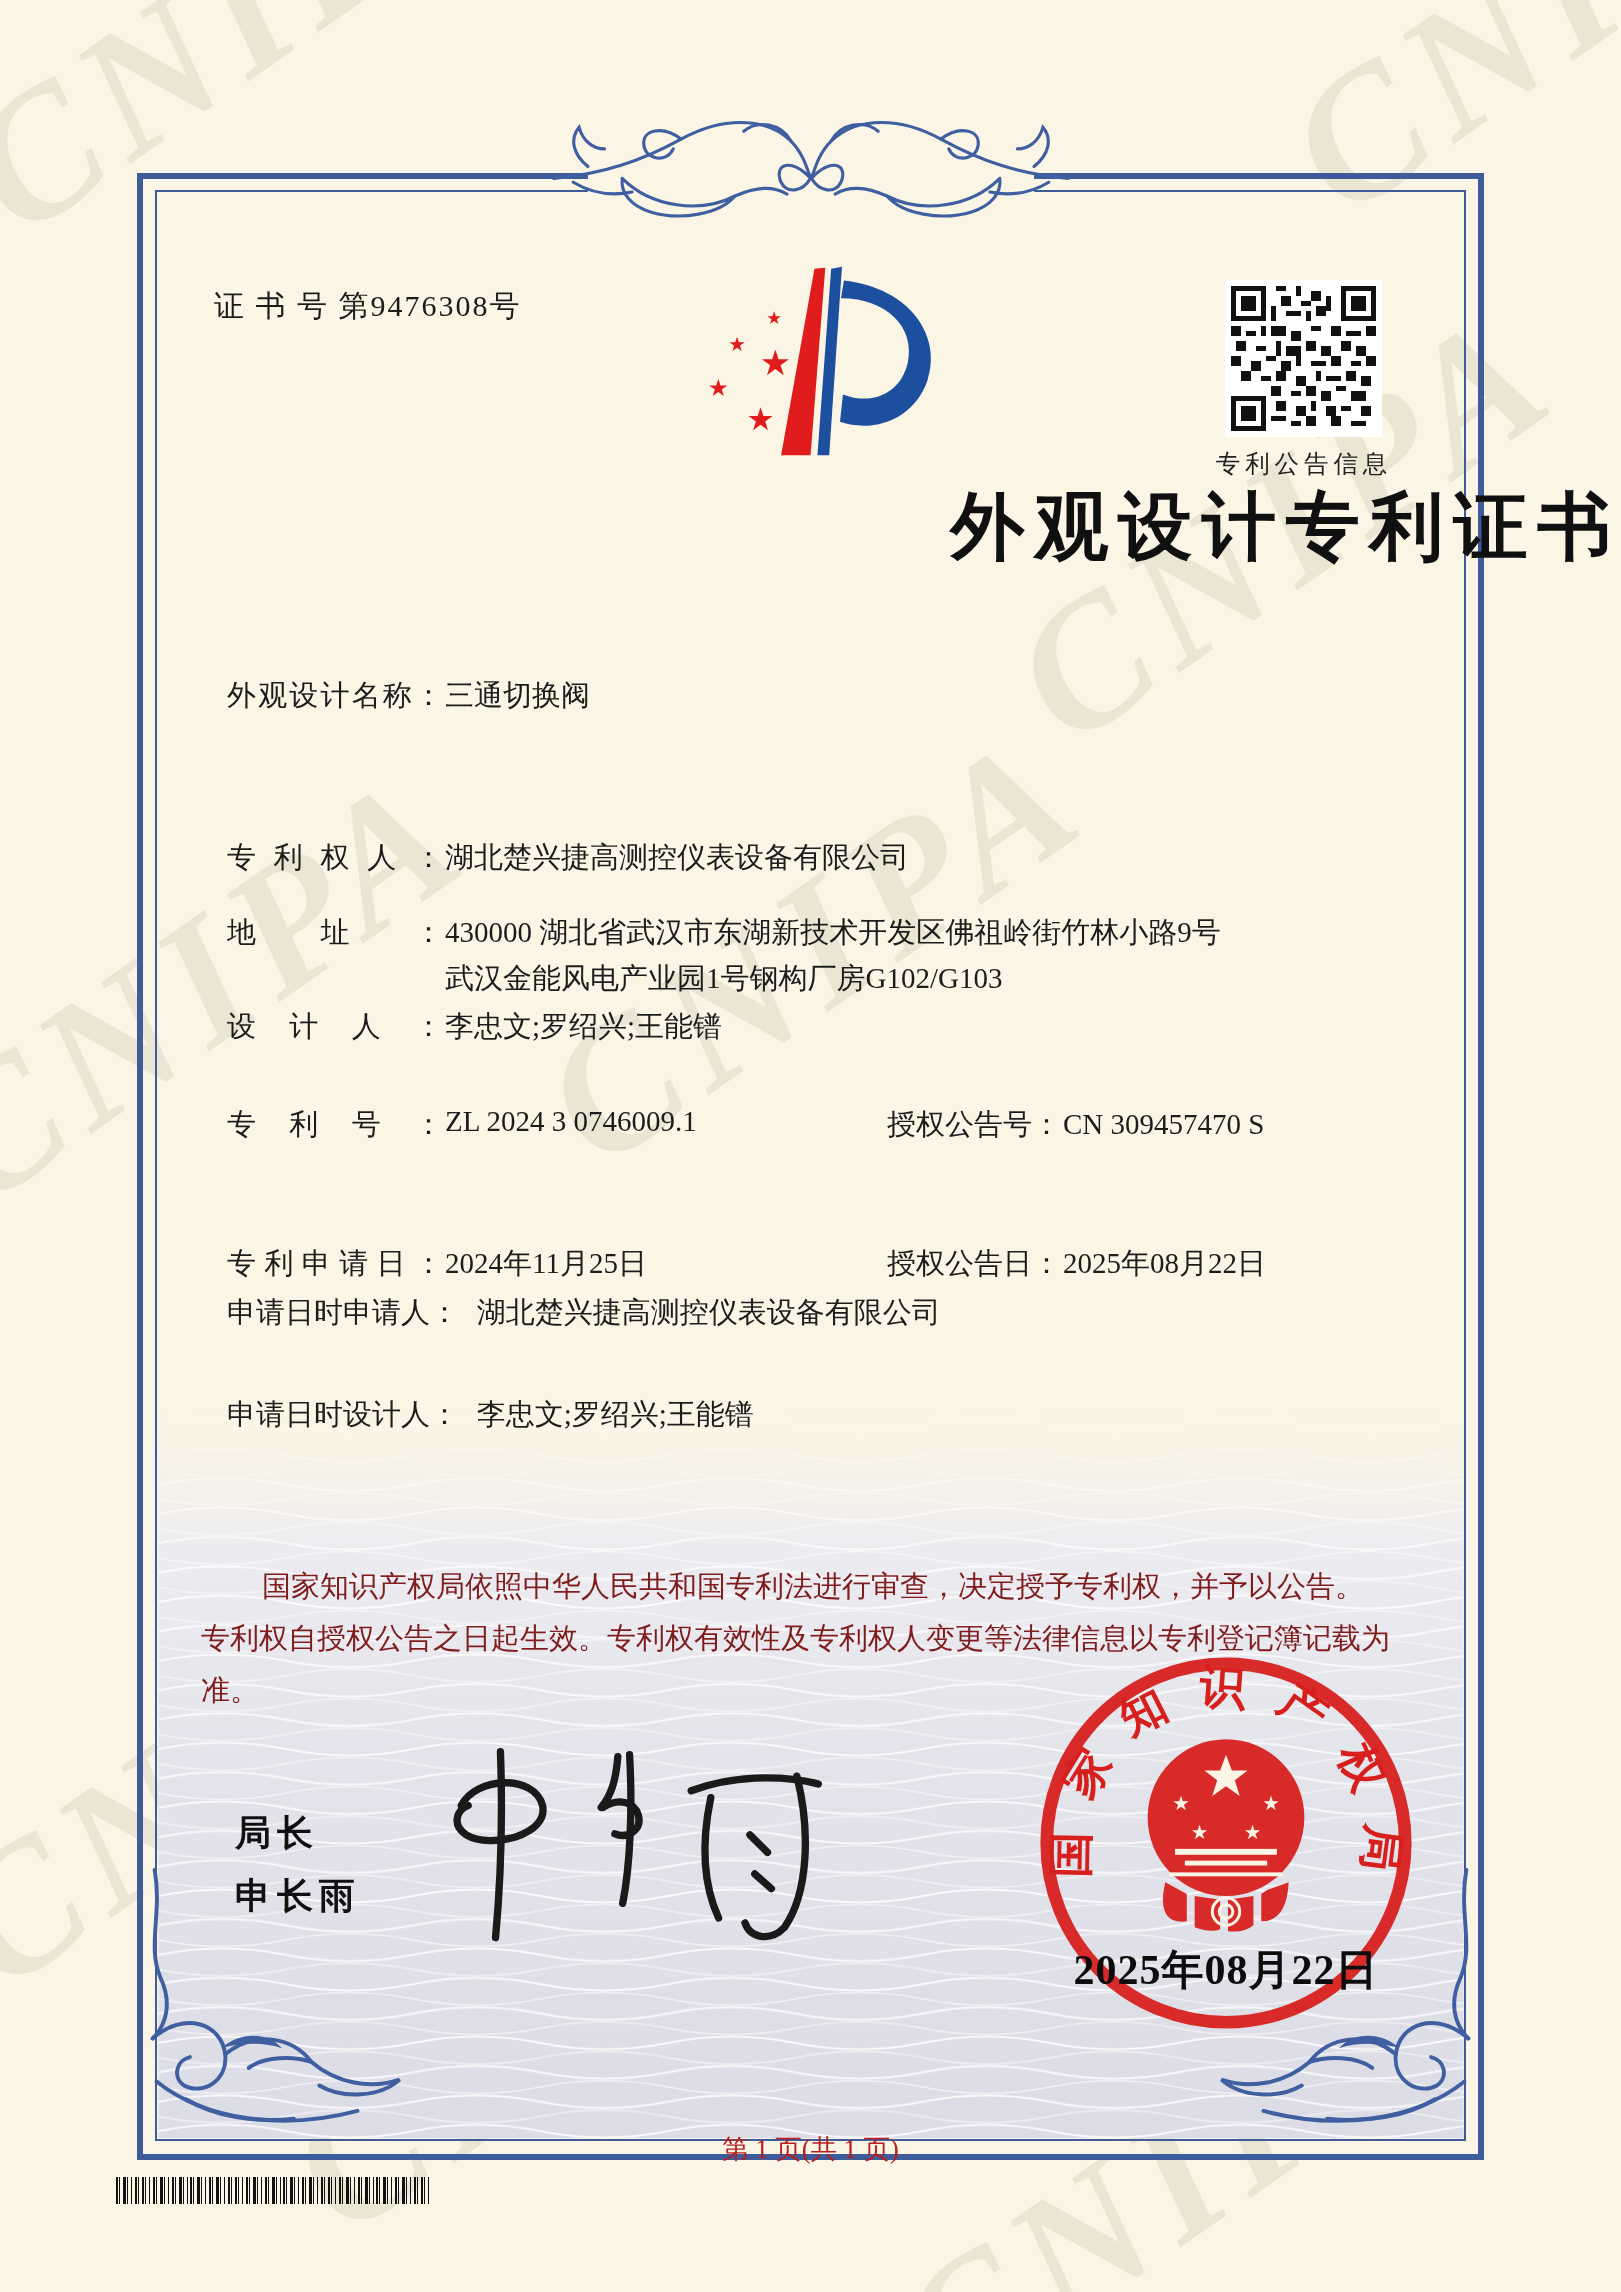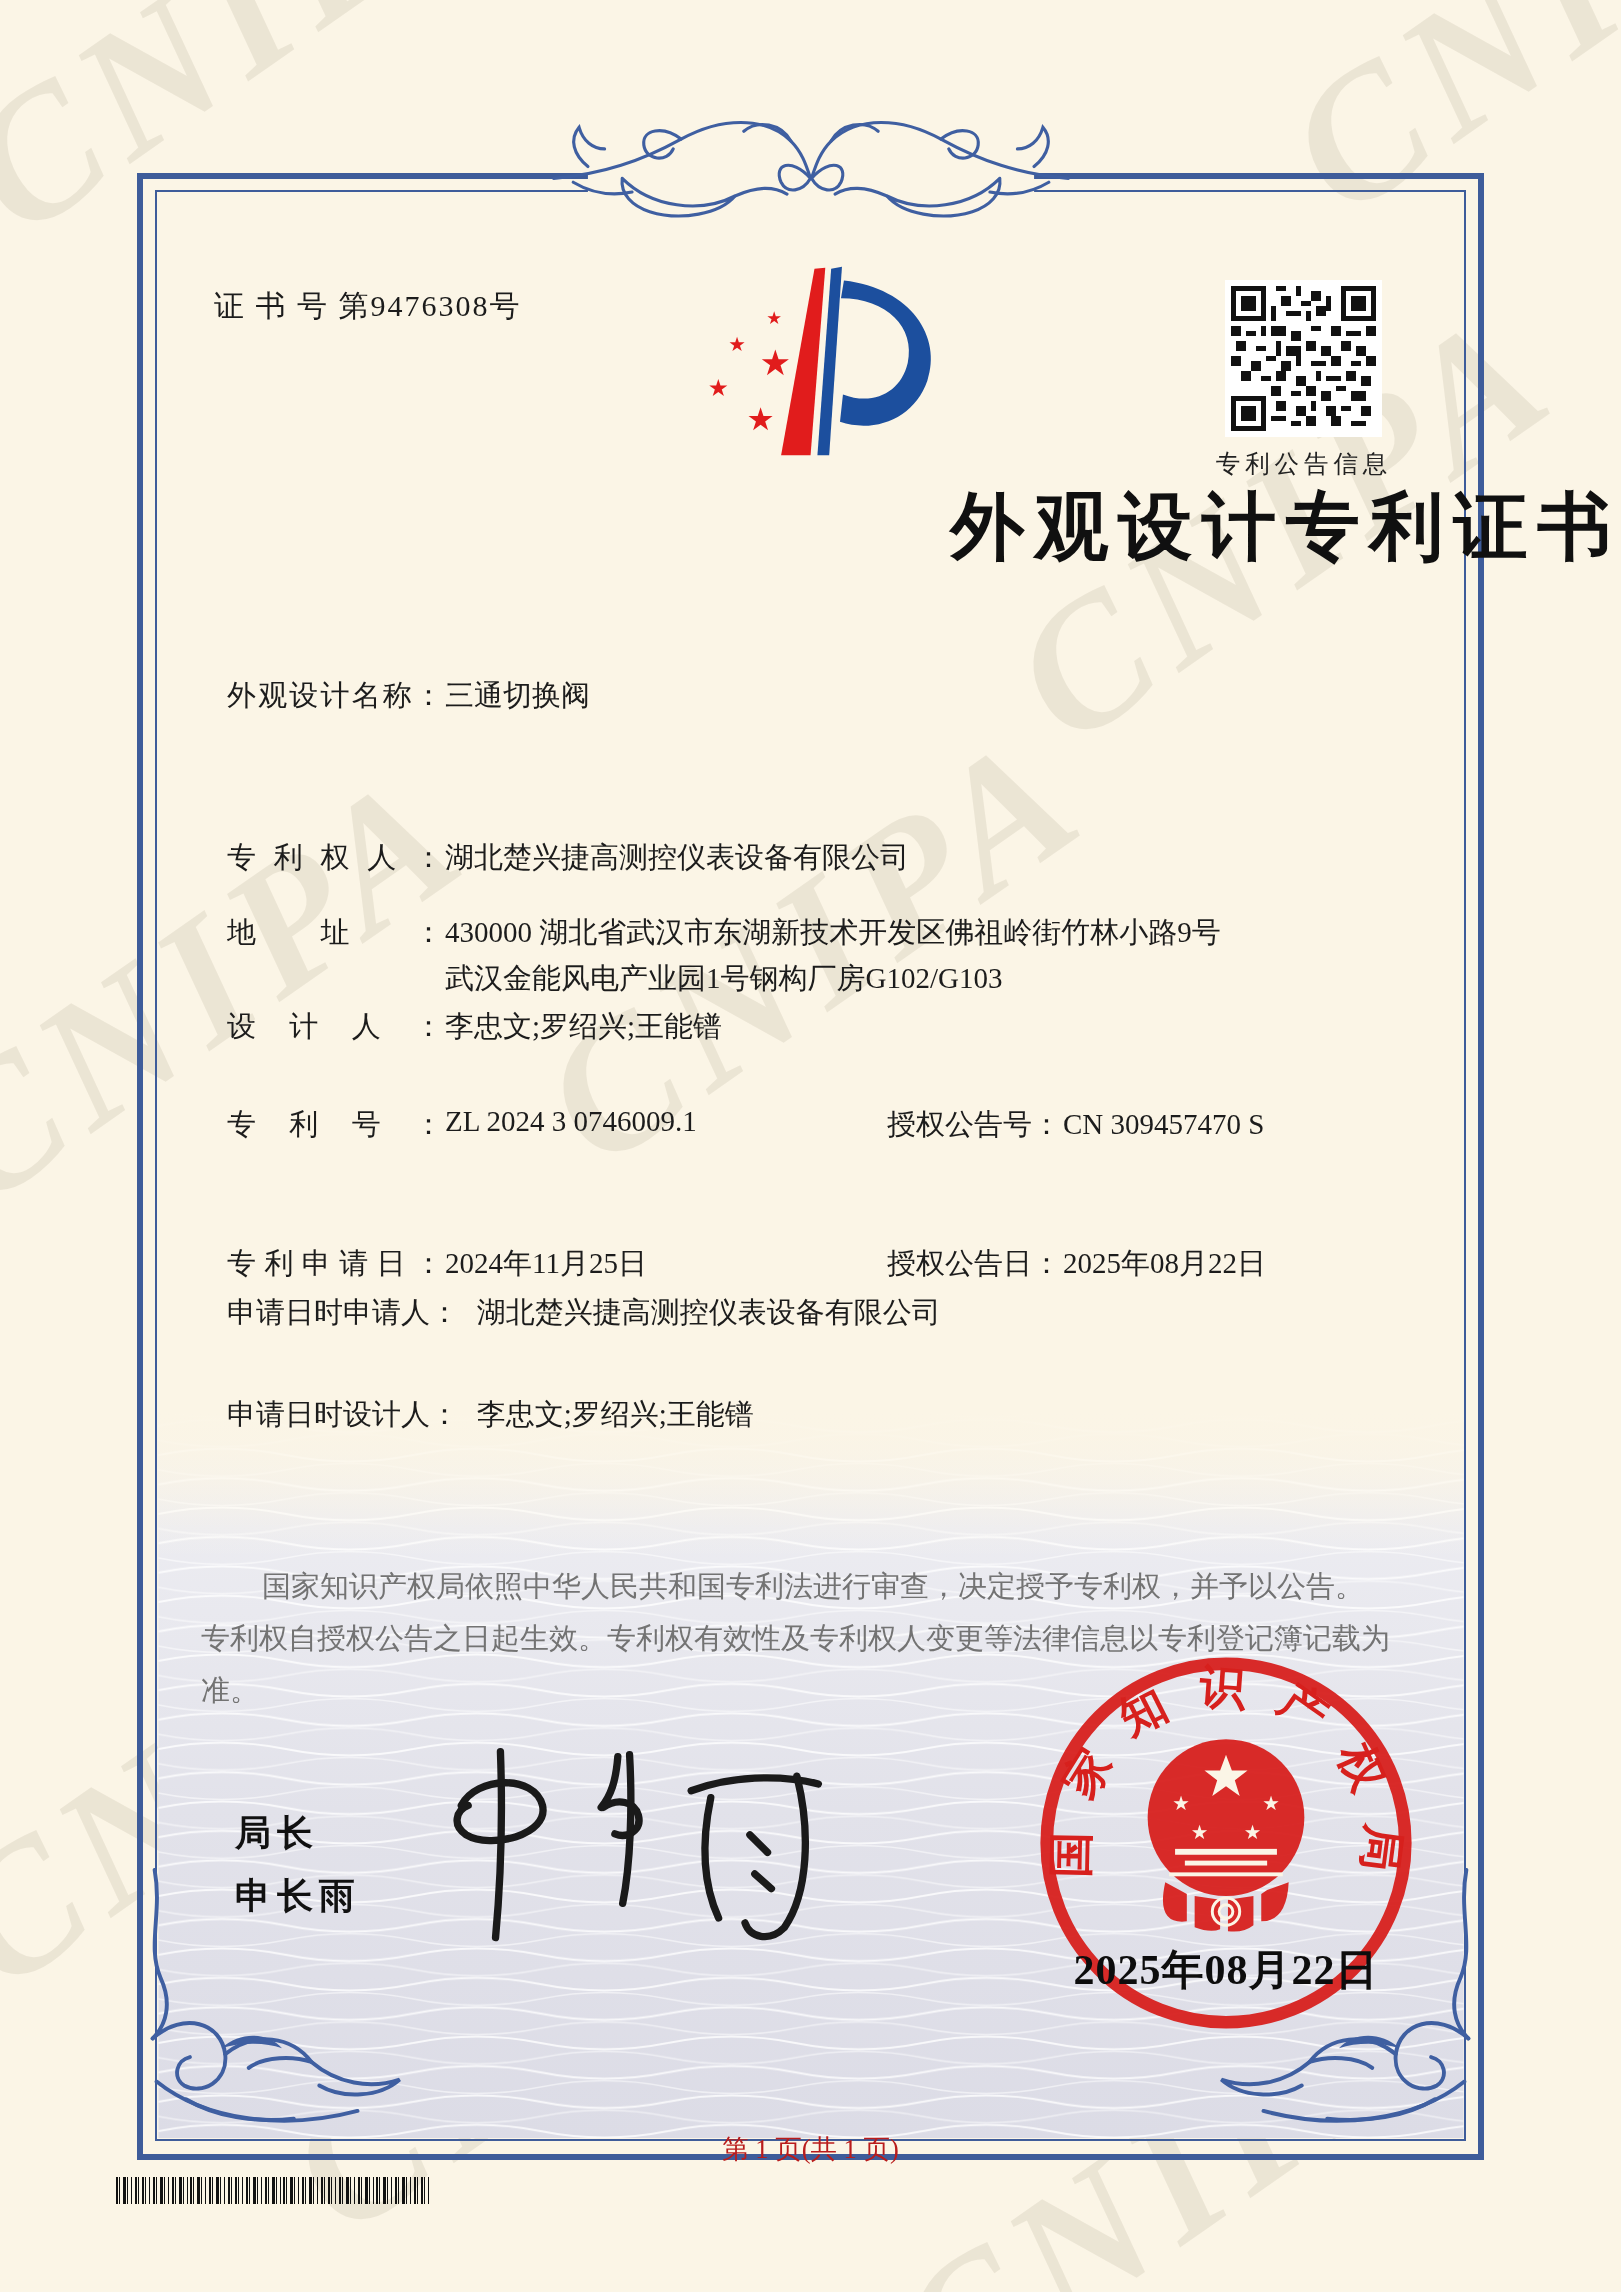--- a/index.html
+++ b/index.html
@@ -33,21 +33,21 @@
   
   .fields{position:absolute;z-index:4;left:227px;top:676px;width:1206px;font-size:29px;}
   .frow{position:absolute;left:0;white-space:nowrap;}
   .flabel{display:inline-block;width:216px;text-align:justify;text-align-last:justify;vertical-align:top;}
   .flabel.wide{width:auto;text-align:left;text-align-last:auto;margin-right:15.7px;}
   .fvalue{margin-left:2px;}
   .frow.wrap{white-space:normal;}
   .fvalue.block{display:inline-block;width:804px;line-height:46px;white-space:normal;vertical-align:top;}
   .fcol2{position:absolute;left:660px;top:0;white-space:nowrap;}
   
-  .body-par{position:absolute;z-index:4;left:201px;top:1560px;width:1225px;font-size:29px;line-height:52px;color:#737373;}
+  .body-par{position:absolute;z-index:4;left:201px;top:1560px;width:1225px;font-size:29px;line-height:52px;color:#7f1d1d;}
   .body-par .l1{text-indent:61px;}
   
   .sig-role{position:absolute;z-index:4;left:235px;top:1809px;font-size:36px;font-weight:bold;
     letter-spacing:5.9px;font-family:"Liberation Sans","DejaVu Sans",sans-serif;color:#111;}
   .sig-name{position:absolute;z-index:4;left:235px;top:1872px;font-size:36px;font-weight:bold;
     letter-spacing:5.9px;font-family:"Liberation Sans","DejaVu Sans",sans-serif;color:#111;}
   .sig-script{position:absolute;z-index:4;left:407px;top:1737px;}
   
   .seal{position:absolute;z-index:4;left:1035px;top:1652px;}
   .seal-date{position:absolute;z-index:5;left:1035px;top:1942px;width:382px;text-align:center;

